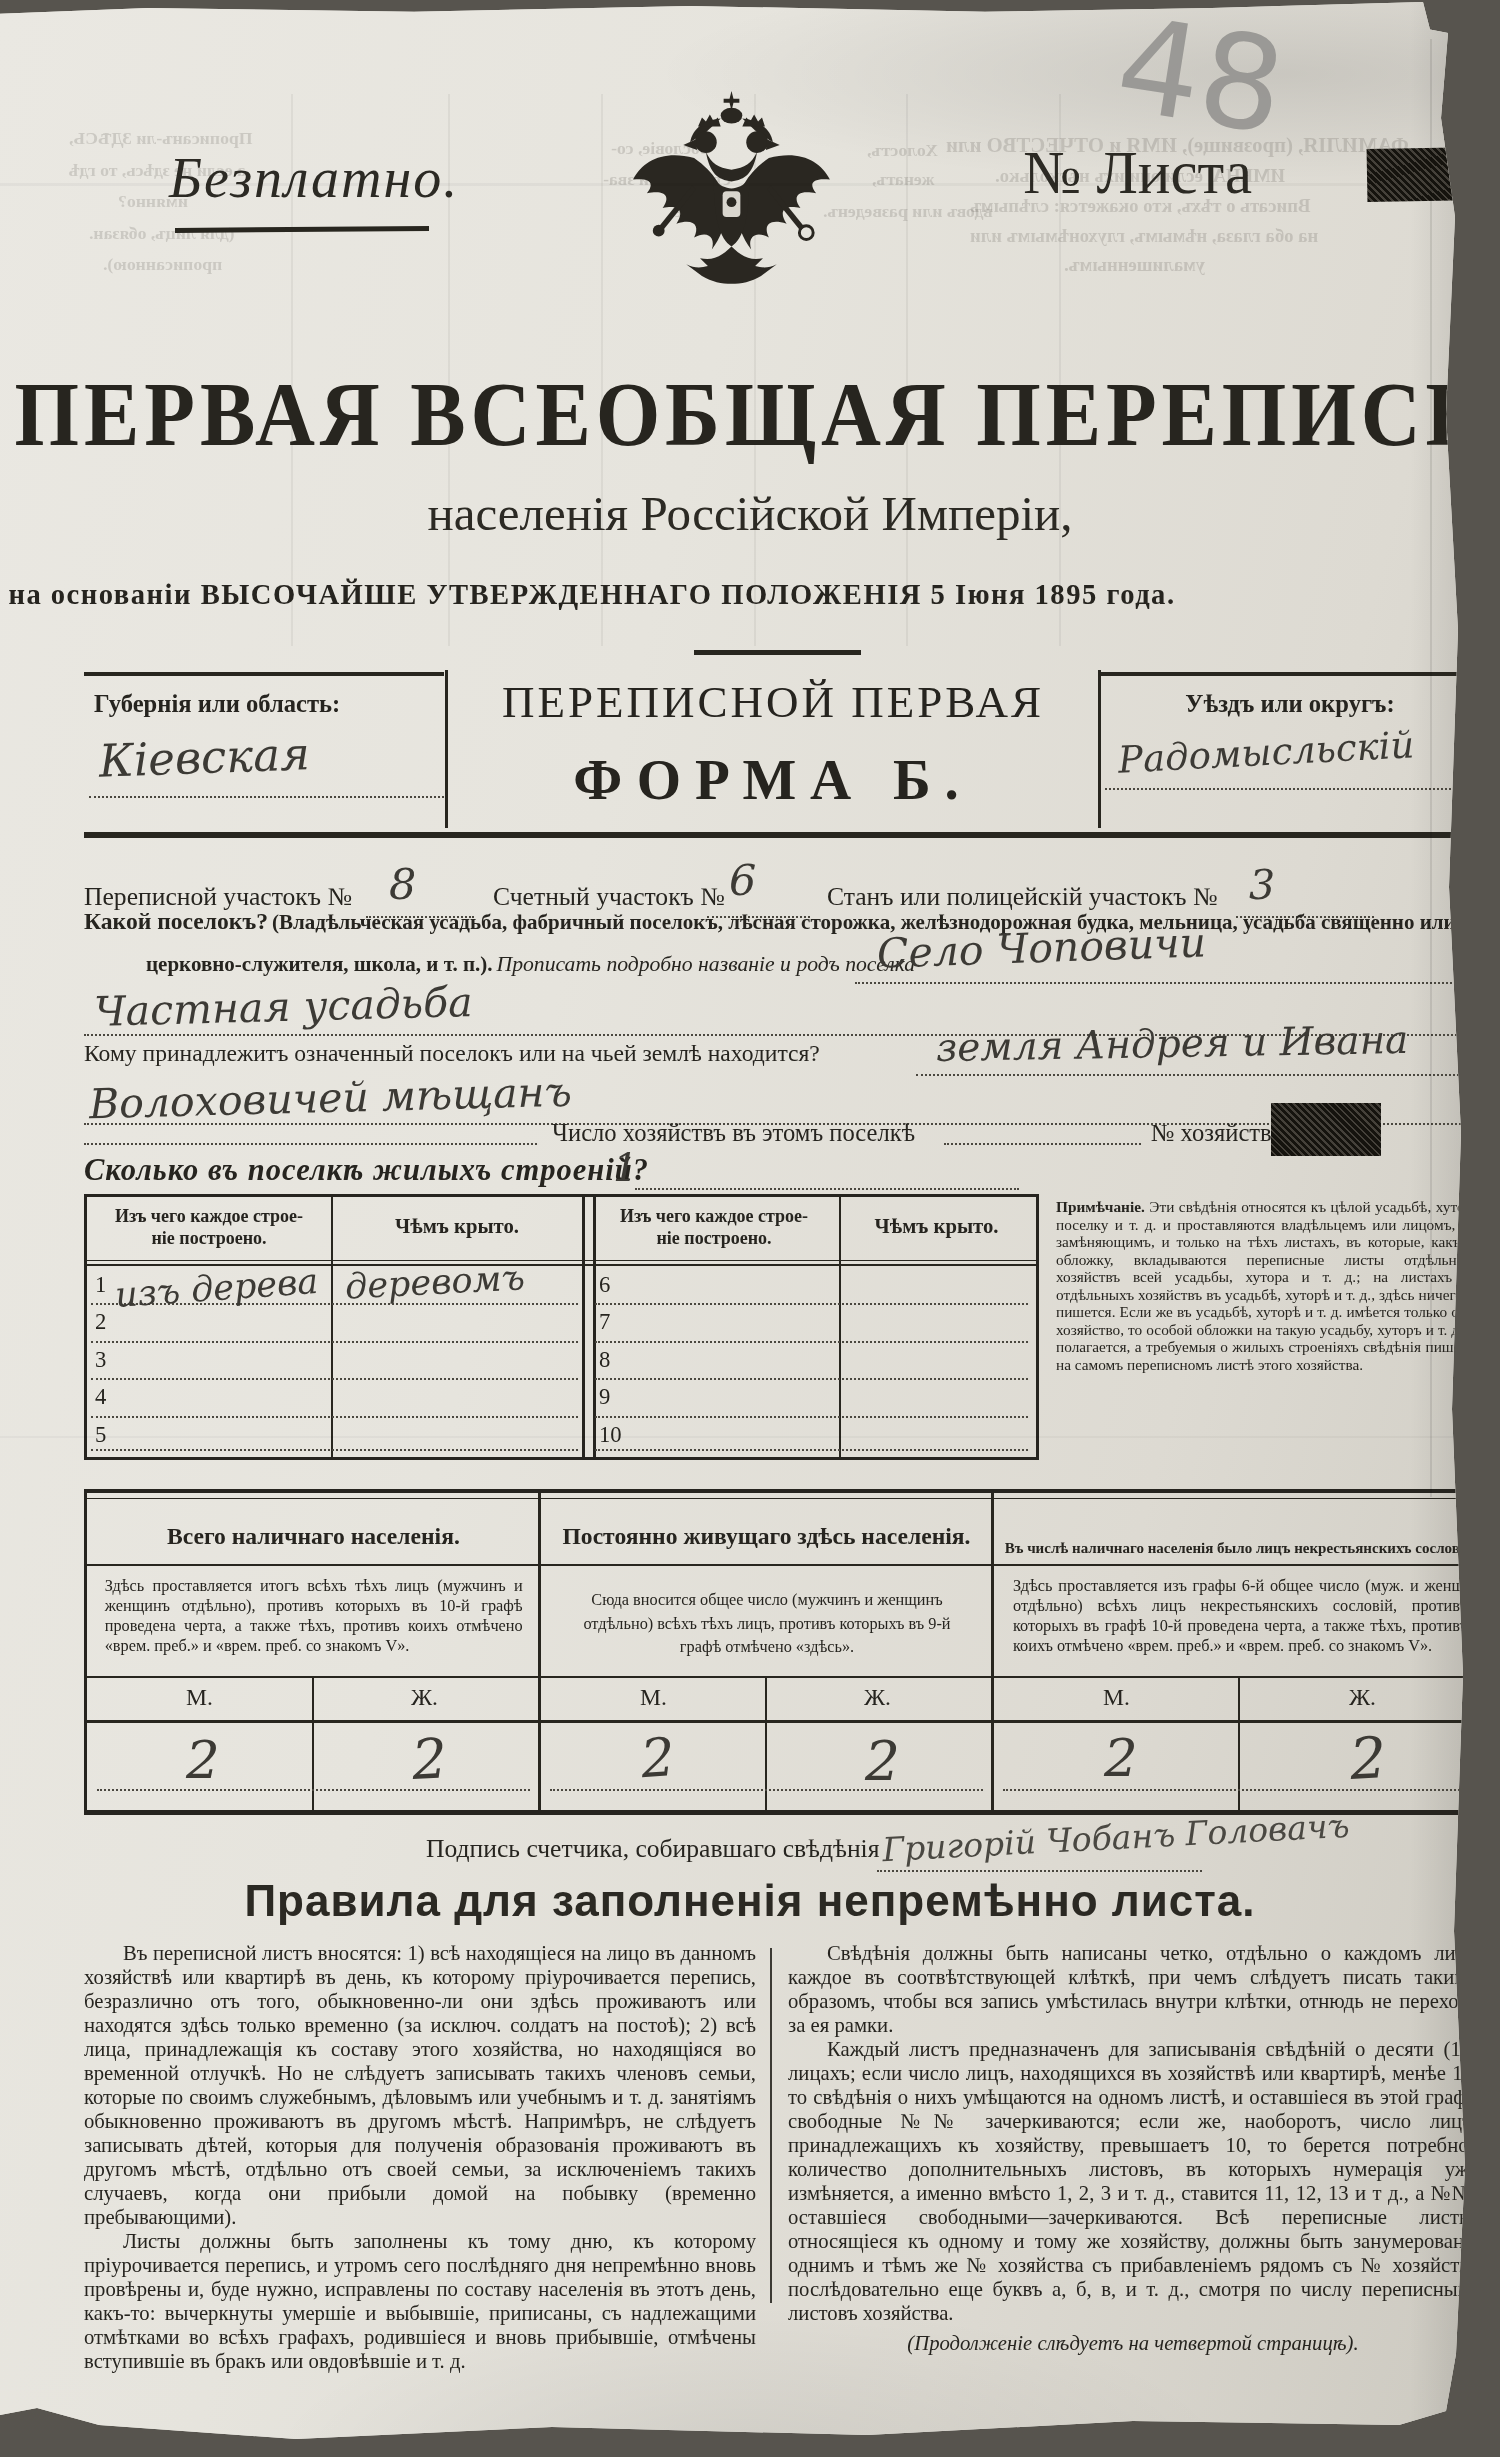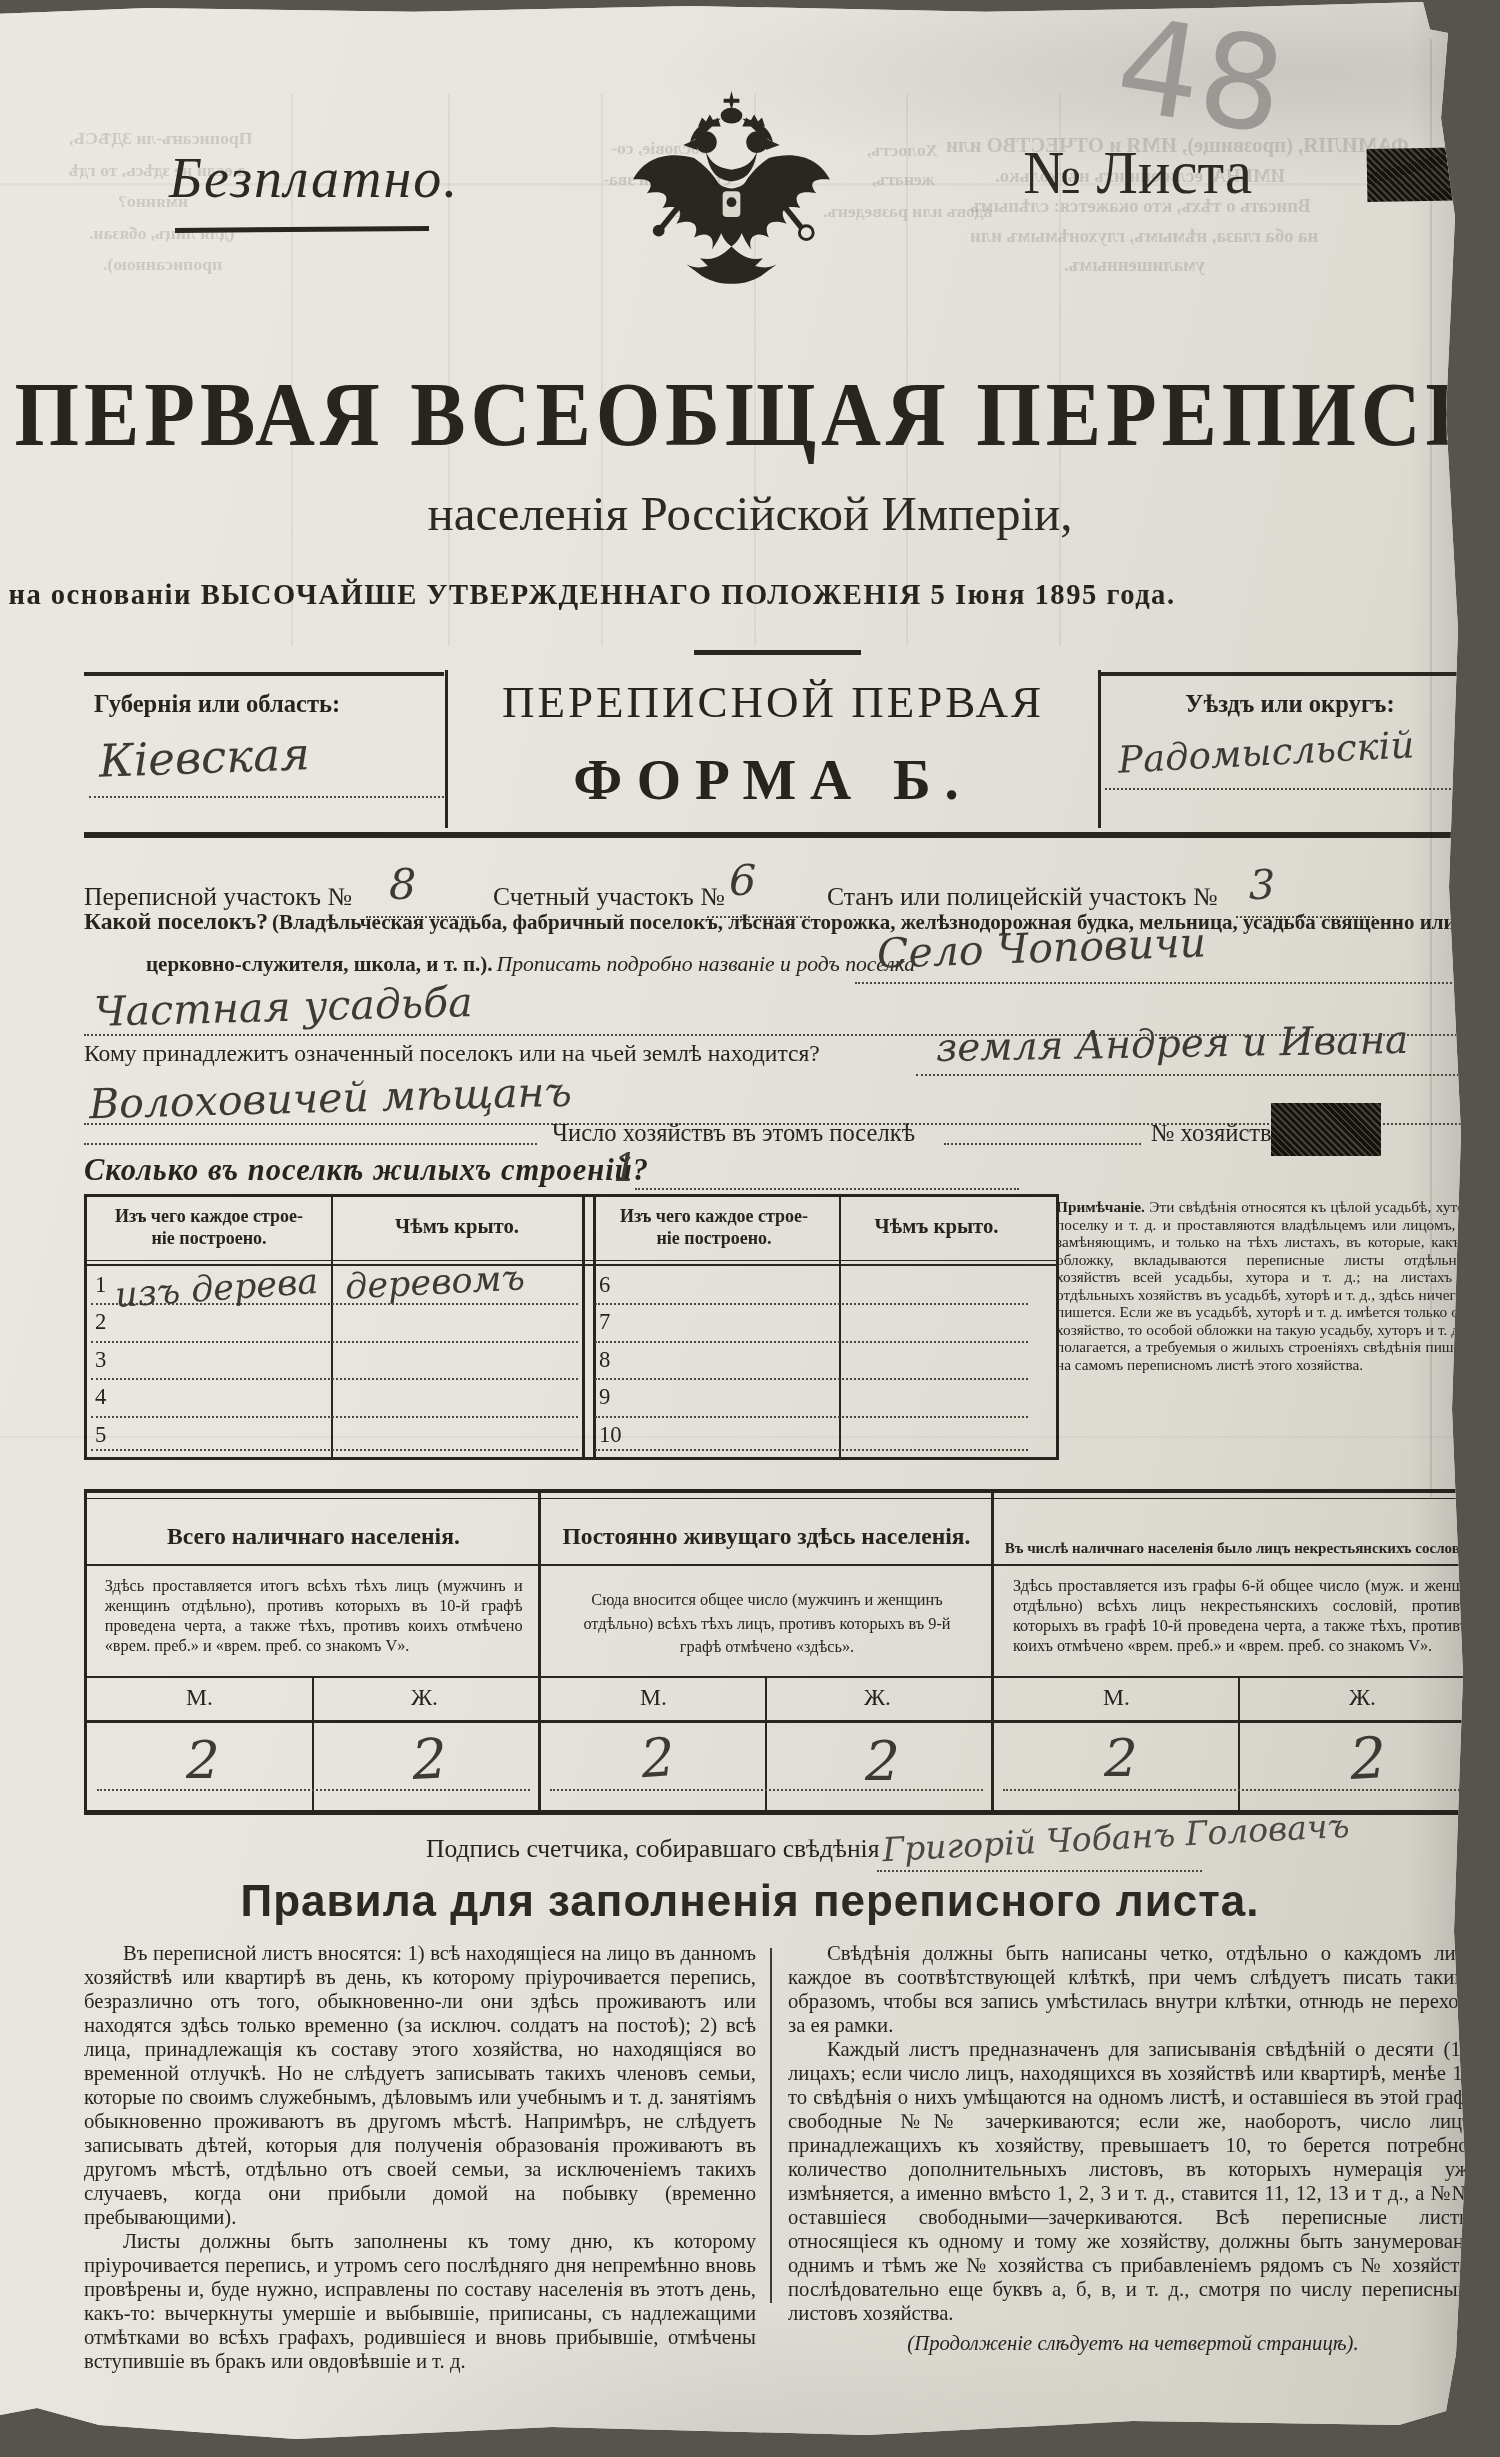--- a/index.html
+++ b/index.html
@@ -20,21 +20,21 @@
   .dot{border-bottom:2px dotted #4a473f;height:0;}
   .hand{font-family:"DejaVu Serif",serif;font-style:italic;color:#3c3a35;white-space:nowrap;}
   .bleed{transform:scaleX(-1);color:rgba(58,55,48,.17);font-weight:bold;white-space:nowrap;
     font-family:"Liberation Serif",serif;}
   .vbleed{background:rgba(0,0,0,.05);}
   .hatch{background:repeating-linear-gradient(45deg,#15130e 0 3px,#45413a 3px 4.9px);}
   .serifbold{font-weight:bold;}
   .center{text-align:center;}
   .just{text-align:justify;}
   .nowrap{white-space:nowrap;}
-  .tblbox{position:absolute;border-style:solid;border-color:#26241f;padding-left:20px;}
+  .tblbox{position:absolute;border-style:solid;border-color:#26241f;}
 </style>
 </head>
 <body>
 
 <div id="stage">
   <div id="paper">
 
     <div class="abs vbleed" style="left:291px;top:94px;width:2px;height:552px;"></div>
     <div class="abs vbleed" style="left:448px;top:94px;width:2px;height:552px;"></div>
     <div class="abs vbleed" style="left:601px;top:94px;width:2px;height:552px;"></div>
@@ -247,21 +247,21 @@
 
       <div class="abs dot" style="left:9.9px;top:296px;width:433px;"></div>
       <div class="abs dot" style="left:463px;top:296px;width:433px;"></div>
       <div class="abs dot" style="left:916px;top:296px;width:473px;"></div>
     </div>
 
     <div class="abs nowrap" style="left:426px;top:1834px;font-size:25.6px;">Подпись счетчика, собиравшаго свѣдѣнія</div>
     <div class="abs hand" style="left:882px;top:1818px;font-size:33px;transform:rotate(-3deg);color:#4a4842;">Григорій Чобанъ Головачъ</div>
     <div class="abs dot" style="left:877px;top:1870px;width:325px;"></div>
 
-    <div class="abs center serifbold" style="left:0;top:1876px;width:1500px;font-size:44px;font-family:'Liberation Sans',sans-serif;letter-spacing:1px;color:#2b2923;">Правила для заполненія переписного листа.</div>
+    <div class="abs center serifbold" style="left:0;top:1876px;width:1500px;font-size:44px;font-family:'Liberation Sans',sans-serif;letter-spacing:1px;color:#2b2923;">Правила для заполненія непремѣнно листа.</div>
 
     <div class="abs line" style="left:770px;top:1948px;width:2px;height:355px;background:#3c3a34;"></div>
 
     <div class="abs just" style="left:84px;top:1941px;width:672px;font-size:20.7px;line-height:24px;">
       <div style="text-indent:39px;">Въ переписной листъ вносятся: 1) всѣ находящіеся на лицо въ данномъ хозяйствѣ или квартирѣ въ день, къ которому пріурочивается перепись, безразлично отъ того, обыкновенно-ли они здѣсь проживаютъ или находятся здѣсь только временно (за исключ. солдатъ на постоѣ); 2) всѣ лица, принадлежащія къ составу этого хозяйства, но находящіяся во временной отлучкѣ. Но не слѣдуетъ записывать такихъ членовъ семьи, которые по своимъ служебнымъ, дѣловымъ или учебнымъ и т. д. занятіямъ обыкновенно проживаютъ въ другомъ мѣстѣ. Напримѣръ, не слѣдуетъ записывать дѣтей, которыя для полученія образованія проживаютъ въ другомъ мѣстѣ, отдѣльно отъ своей семьи, за исключеніемъ такихъ случаевъ, когда они прибыли домой на побывку (временно пребывающими).</div>
       <div style="text-indent:39px;">Листы должны быть заполнены къ тому дню, къ которому пріурочивается перепись, и утромъ сего послѣдняго дня непремѣнно вновь провѣрены и, буде нужно, исправлены по составу населенія въ этотъ день, какъ-то: вычеркнуты умершіе и выбывшіе, приписаны, съ надлежащими отмѣтками во всѣхъ графахъ, родившіеся и вновь прибывшіе, отмѣчены вступившіе въ бракъ или овдовѣвшіе и т. д.</div>
     </div>
     <div class="abs just" style="left:788px;top:1941px;width:690px;font-size:20.7px;line-height:24px;">
       <div style="text-indent:39px;">Свѣдѣнія должны быть написаны четко, отдѣльно о каждомъ лицѣ каждое въ соотвѣтствующей клѣткѣ, при чемъ слѣдуетъ писать такимъ образомъ, чтобы вся запись умѣстилась внутри клѣтки, отнюдь не переходя за ея рамки.</div>
       <div style="text-indent:39px;">Каждый листъ предназначенъ для записыванія свѣдѣній о десяти (10) лицахъ; если число лицъ, находящихся въ хозяйствѣ или квартирѣ, менѣе 10, то свѣдѣнія о нихъ умѣщаются на одномъ листѣ, и оставшіеся въ этой графѣ свободные №№ зачеркиваются; если же, наоборотъ, число лицъ, принадлежащихъ къ хозяйству, превышаетъ 10, то берется потребное количество дополнительныхъ листовъ, въ которыхъ нумерація уже измѣняется, а именно вмѣсто 1, 2, 3 и т. д., ставится 11, 12, 13 и т д., а №№, оставшіеся свободными—зачеркиваются. Всѣ переписные листы, относящіеся къ одному и тому же хозяйству, должны быть занумерованы однимъ и тѣмъ же № хозяйства съ прибавленіемъ рядомъ съ № хозяйства послѣдовательно еще буквъ а, б, в, и т. д., смотря по числу переписныхъ листовъ хозяйства.</div>

